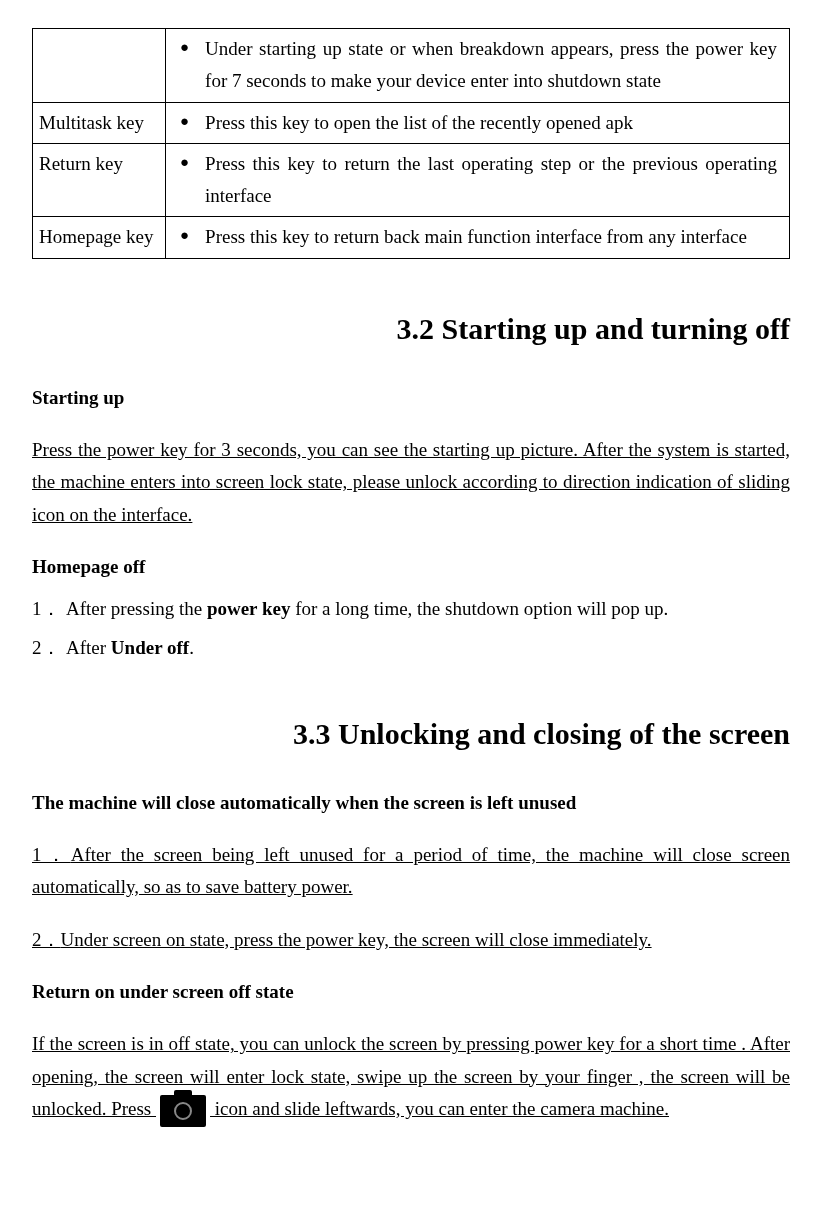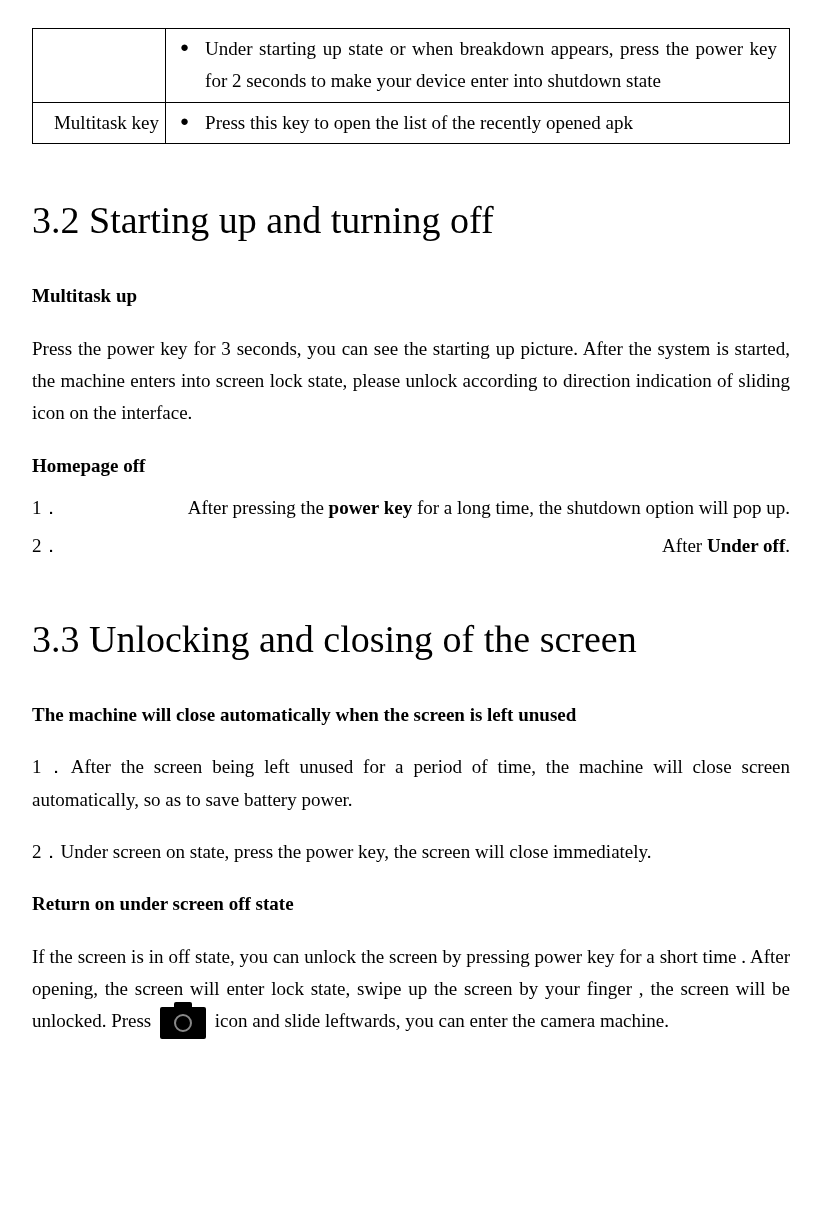--- a/index.html
+++ b/index.html
@@ -18,66 +18,66 @@
     width: 100%;
     margin-bottom: 40px;
   }
   td {
     border: 1px solid #000;
     vertical-align: top;
     padding: 4px 6px;
   }
   td.col-label {
     width: 120px;
-    text-align: right;
   }
   td.col-content {
     padding-left: 0;
   }
   .bullet-line {
     display: flex;
     align-items: flex-start;
   }
   .bullet {
     font-size: 15px;
     line-height: 1.9;
     padding: 0 16px 0 14px;
   }
   .bullet-text {
     flex: 1;
     text-align: justify;
     padding-right: 6px;
   }
   h2.section {
-    font-size: 38px;
-    font-weight: normal;
+    font-size: 30px;
+    font-weight: bold;
     margin: 44px 0 28px 0;
+    text-align: right;
   }
   .sub-bold {
     font-weight: bold;
     margin: 18px 0 10px 0;
   }
   p.body {
     margin: 20px 0;
     text-align: justify;
+    text-decoration: underline;
   }
   .num-list {
     margin: 10px 0;
   }
   .num-item {
     display: flex;
     margin: 6px 0;
   }
   .num {
     width: 34px;
     flex-shrink: 0;
   }
   .num-text {
     flex: 1;
-    text-align: right;
   }
   .strong { font-weight: bold; }
   .cam-icon {
     display: inline-block;
     width: 46px;
     height: 32px;
     background: #000;
     vertical-align: middle;
     position: relative;
     border-radius: 2px;
@@ -108,39 +108,57 @@
 </head>
 <body>
 
 <table>
   <tbody>
       <tr>
     <td class="col-label"></td>
     <td class="col-content">
       <div class="bullet-line">
         <span class="bullet">●</span>
-        <span class="bullet-text">Under starting up state or when breakdown appears, press the power key for 2 seconds to make your device enter into shutdown state</span>
+        <span class="bullet-text">Under starting up state or when breakdown appears, press the power key for 7 seconds to make your device enter into shutdown state</span>
       </div>
     </td>
   </tr>
   <tr>
     <td class="col-label">Multitask key</td>
     <td class="col-content">
       <div class="bullet-line">
         <span class="bullet">●</span>
         <span class="bullet-text">Press this key to open the list of the recently opened apk</span>
       </div>
     </td>
   </tr>
+  <tr>
+    <td class="col-label">Return key</td>
+    <td class="col-content">
+      <div class="bullet-line">
+        <span class="bullet">●</span>
+        <span class="bullet-text">Press this key to return the last operating step or the previous operating interface</span>
+      </div>
+    </td>
+  </tr>
+  <tr>
+    <td class="col-label">Homepage key</td>
+    <td class="col-content">
+      <div class="bullet-line">
+        <span class="bullet">●</span>
+        <span class="bullet-text">Press this key to return back main function interface from any interface</span>
+      </div>
+    </td>
+  </tr>
 </tbody>
   </table>
 
 <h2 class="section">3.2 Starting up and turning off</h2>
 
-<div class="sub-bold">Multitask up</div>
+<div class="sub-bold">Starting up</div>
 <p class="body">Press the power key for 3 seconds, you can see the starting up picture. After the system is started, the machine enters into screen lock state, please unlock according to direction indication of sliding icon on the interface.</p>
 
 <div class="sub-bold">Homepage off</div>
 
 <div class="num-list">
   <div class="num-item">
     <span class="num">1．</span>
     <span class="num-text">
       <span>After pressing the </span><span class="strong">power key</span><span> for a long time, the shutdown option will pop up.</span>
     </span>

